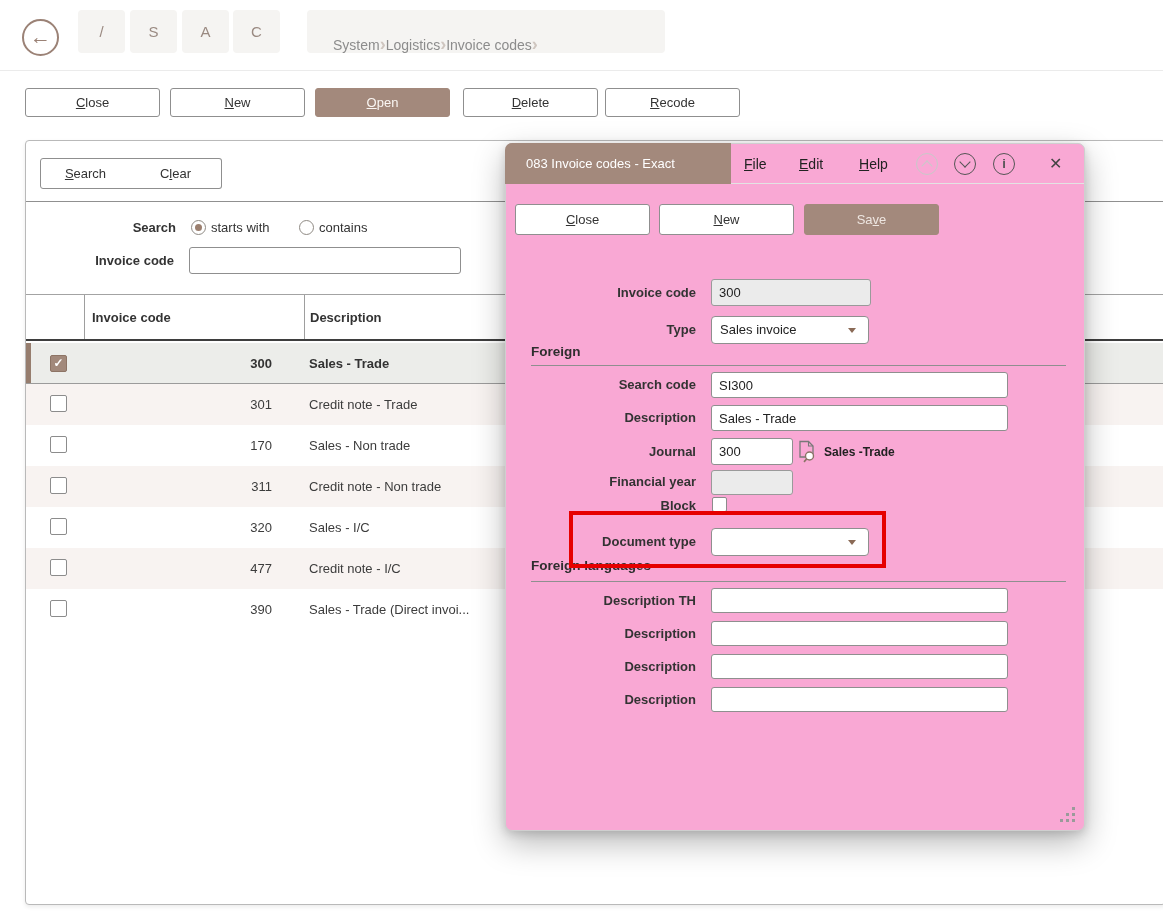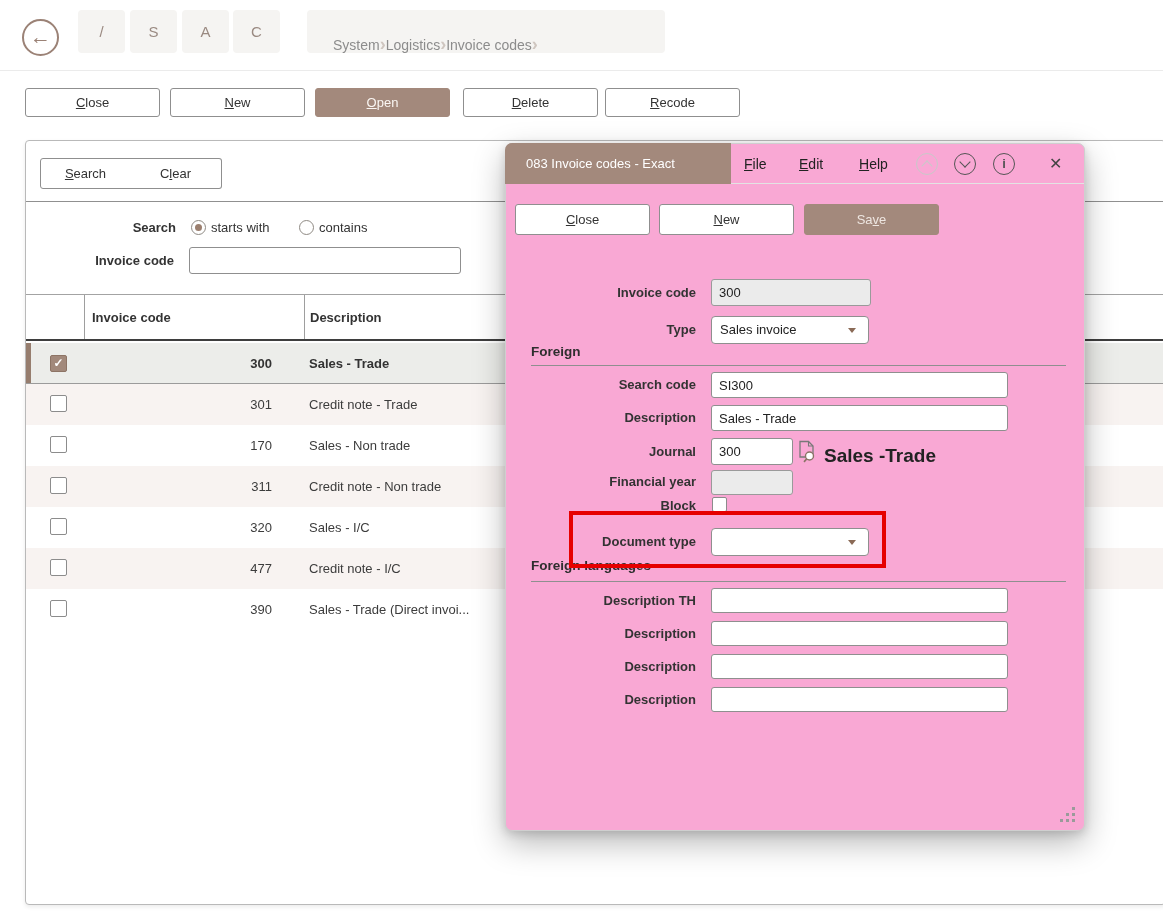--- a/index.html
+++ b/index.html
@@ -81,21 +81,21 @@
 
   .frow { position:absolute; left:0; width:100%; }
   .dlabel { position:absolute; left:0; width:190px; text-align:right; font-size:13px; font-weight:bold; color:#333; }
   .section-h { position:absolute; left:25px; font-size:13.5px; font-weight:bold; color:#2e2e2e; }
   .section-hr { position:absolute; left:25px; width:535px; border-top:1px solid #8f8f8f; }
   .drop { position:absolute; left:205px; width:158px; height:28px; border:1px solid #8f8f8f; border-radius:4px;
     background:#fff; font-size:13px; color:#222; line-height:26px; padding-left:8px; cursor:pointer; }
   .drop .tri { position:absolute; right:12px; top:11px; width:0; height:0;
     border-left:4px solid transparent; border-right:4px solid transparent; border-top:5px solid #8a6a56; }
   .blockbox { position:absolute; left:206px; width:15px; height:15px; border:1.5px solid #8c8c8c; border-radius:2px; background:#fff; cursor:pointer; }
-  .journal-desc { position:absolute; left:318px; font-size:19px; font-weight:bold; color:#222; }
+  .journal-desc { position:absolute; left:318px; font-size:12px; font-weight:bold; color:#222; }
   .doc-icon { position:absolute; left:291px; top:2px; cursor:pointer; }
   .red-rect { position:absolute; left:63px; top:367px; width:317px; height:57px; border:4px solid #e60000; z-index:30; pointer-events:none; }
   .grip { position:absolute; right:8px; bottom:7px; width:16px; height:16px; }
   .grip::after { content:""; position:absolute; left:0; top:0; width:3px; height:3px; background:transparent;
     box-shadow:12px 0 #9a9a9a, 6px 6px #9a9a9a, 12px 6px #9a9a9a, 0 12px #9a9a9a, 6px 12px #9a9a9a, 12px 12px #9a9a9a; }
   u { text-decoration:underline; }
 </style>
 </head>
 <body>
 

